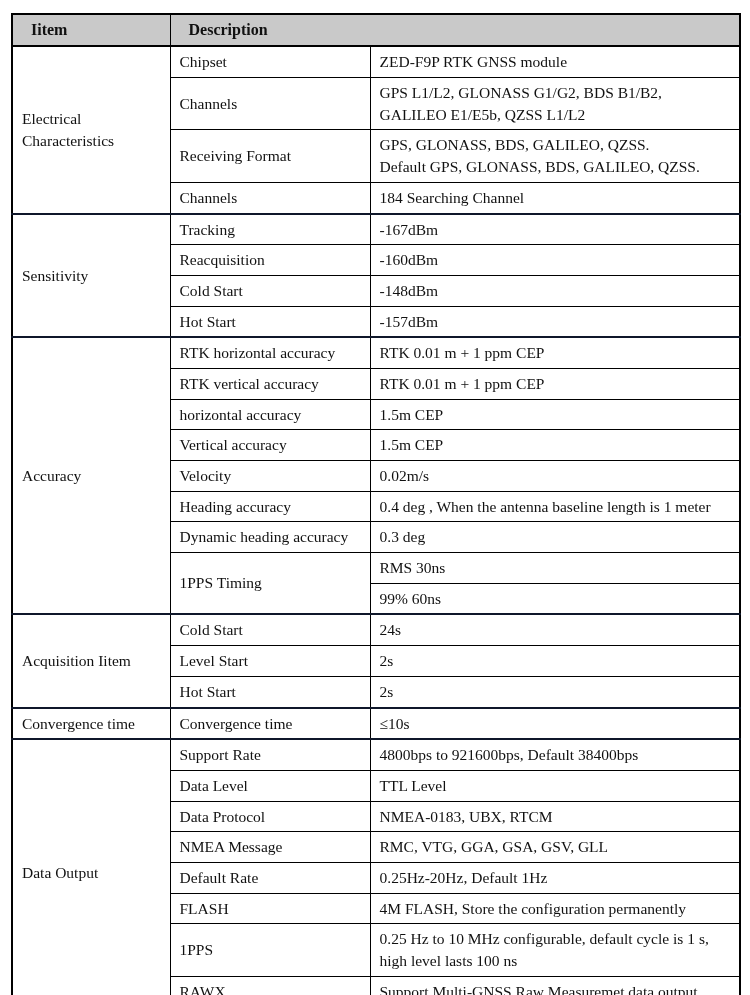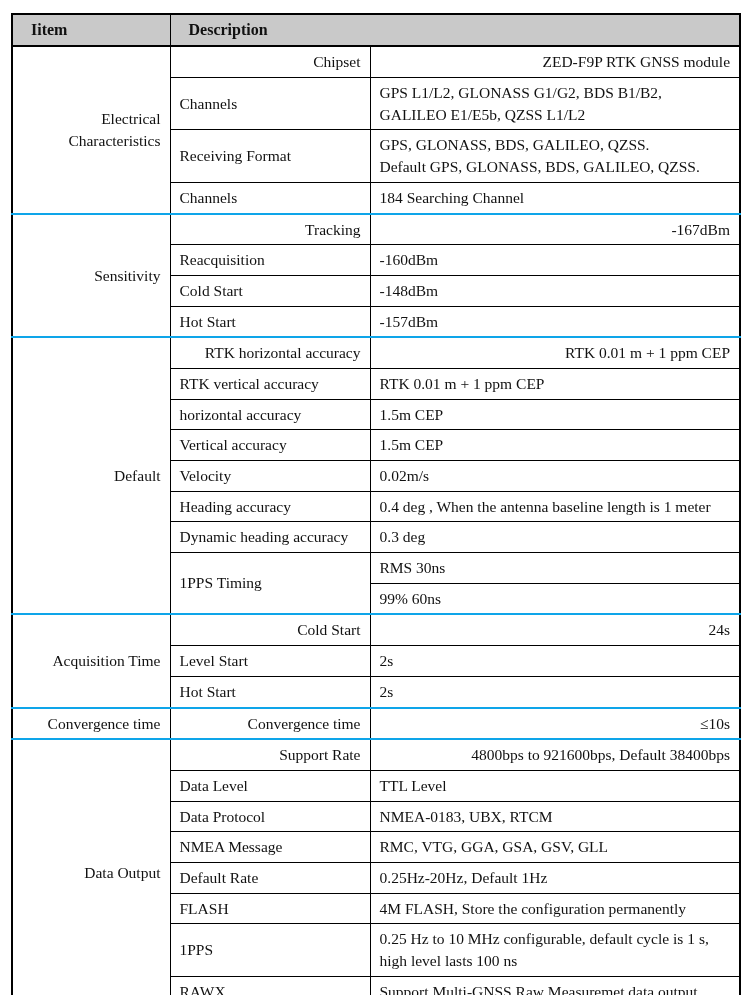--- a/index.html
+++ b/index.html
@@ -39,22 +39,21 @@
   
   table.spec-table { border: 2px solid #000000; }
   table.spec-table tr.header-row th {
     background: #c9c9c9;
     font-weight: bold;
     font-size: 16px;
     border-bottom: 2px solid #000000;
     padding-left: 18px;
   }
   table.spec-table tr.section-start td {
-    border-top: 2px solid #0ea5e9;
-    text-align: right;
+    border-top: 2px solid #0f172a;
   }
   .item-cell {
     vertical-align: middle;
     margin-top: 21px;
   }
   .value-cell {
     white-space: pre-line;
     text-align: justify;
   }
 </style>
@@ -104,21 +103,21 @@
         </tr>
         <tr>
           <td class="desc-cell" rowspan="1">Cold Start</td>
           <td class="value-cell">-148dBm</td>
         </tr>
         <tr>
           <td class="desc-cell" rowspan="1">Hot Start</td>
           <td class="value-cell">-157dBm</td>
         </tr>
         <tr class="section-start">
-          <td class="item-cell" rowspan="9">Default</td>
+          <td class="item-cell" rowspan="9">Accuracy</td>
           <td class="desc-cell" rowspan="1">RTK horizontal accuracy</td>
           <td class="value-cell">RTK 0.01 m + 1 ppm CEP</td>
         </tr>
         <tr>
           <td class="desc-cell" rowspan="1">RTK vertical accuracy</td>
           <td class="value-cell">RTK 0.01 m + 1 ppm CEP</td>
         </tr>
         <tr>
           <td class="desc-cell" rowspan="1">horizontal accuracy</td>
           <td class="value-cell">1.5m CEP</td>
@@ -140,21 +139,21 @@
           <td class="value-cell">0.3 deg</td>
         </tr>
         <tr>
           <td class="desc-cell" rowspan="2">1PPS Timing</td>
           <td class="value-cell">RMS 30ns</td>
         </tr>
         <tr>
           <td class="value-cell">99% 60ns</td>
         </tr>
         <tr class="section-start">
-          <td class="item-cell" rowspan="3">Acquisition Time</td>
+          <td class="item-cell" rowspan="3">Acquisition Iitem</td>
           <td class="desc-cell" rowspan="1">Cold Start</td>
           <td class="value-cell">24s</td>
         </tr>
         <tr>
           <td class="desc-cell" rowspan="1">Level Start</td>
           <td class="value-cell">2s</td>
         </tr>
         <tr>
           <td class="desc-cell" rowspan="1">Hot Start</td>
           <td class="value-cell">2s</td>

